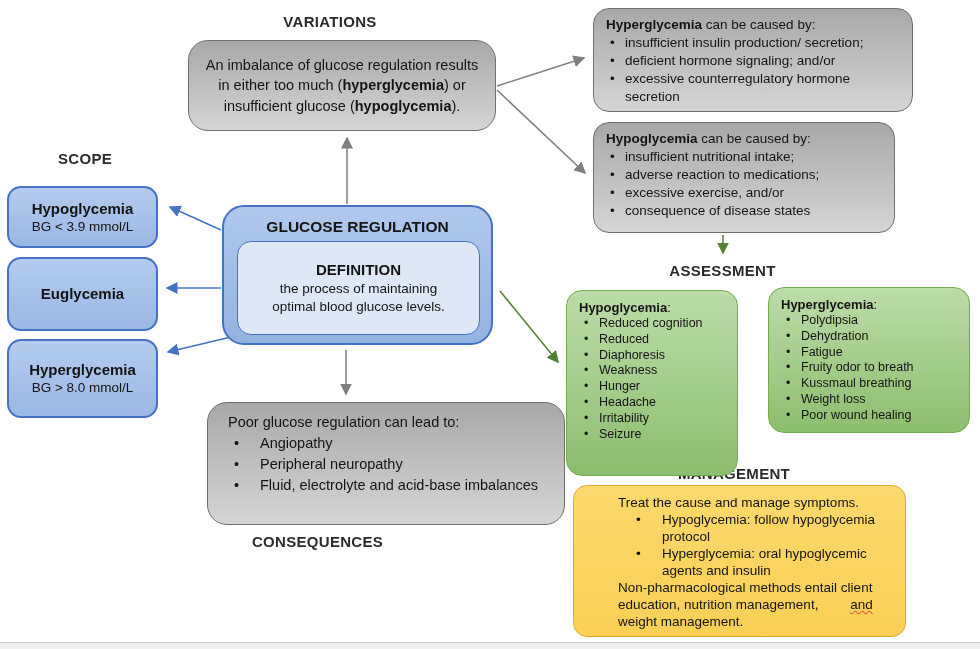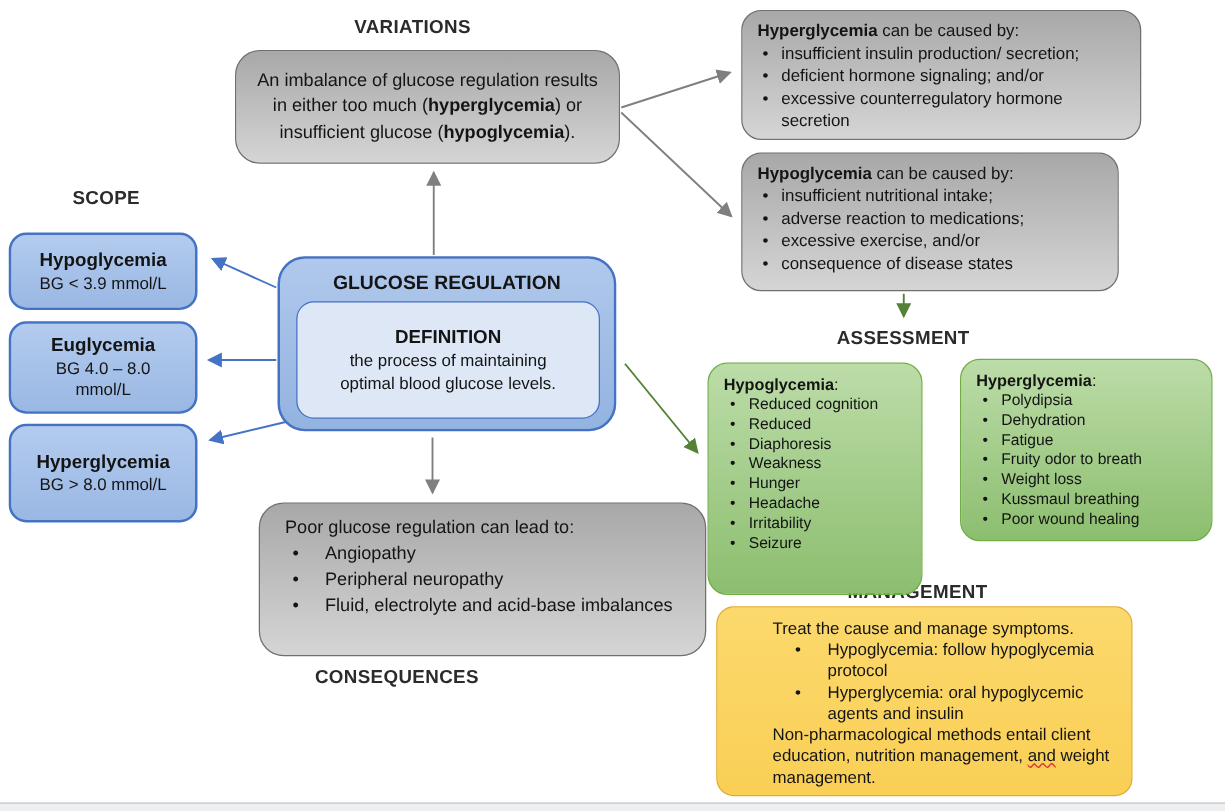--- a/index.html
+++ b/index.html
@@ -66,21 +66,21 @@
   .assess .box-title-line { font-size:13px; line-height:17px; }
   .assess li { padding-left:20px; line-height:15.8px; }
   .assess li::before { left:5px; }
   
   .mgmt-box { padding:8px 12px; font-size:13.5px; }
   .mgmt-box .box-intro, .mgmt-box .box-outro { line-height:17px; }
   .mgmt-box li { padding-left:44px; line-height:17px; }
   .mgmt-box li::before { left:18px; }
   .squiggle {
     text-decoration-line:underline; text-decoration-style:wavy;
-    text-decoration-color:#e0392e; text-decoration-thickness:1px;
+    text-decoration-color:#e0392e; text-decoration-thickness:1px;margin-left:28px;
   }
   .arrow-layer { position:absolute; left:0; top:0; width:980px; height:649px; pointer-events:none; }
   .bottom-bar {
     position:absolute; left:0; top:642px; width:980px; height:7px;
     background:#edeff1; border-top:1px solid #c2c6cb; box-sizing:border-box;
   }
 </style>
 </head>
 <body>
 
@@ -141,21 +141,20 @@
       <li>consequence of disease states</li>
     </ul>
   </div>
 
   <div class="box blue-box" style="left:7px; top:186px; width:151px; height:62px;">
     <div class="bb-title">Hypoglycemia</div>
     <div class="bb-range">BG &lt; 3.9 mmol/L</div>
   </div>
   <div class="box blue-box" style="left:7px; top:257px; width:151px; height:74px;">
     <div class="bb-title">Euglycemia</div>
-    <div class="bb-range" style="padding:0 24px;">BG 4.0 – 8.0 mmol/L</div>
   </div>
   <div class="box blue-box" style="left:7px; top:339px; width:151px; height:79px;">
     <div class="bb-title">Hyperglycemia</div>
     <div class="bb-range">BG &gt; 8.0 mmol/L</div>
   </div>
 
   <div class="box center-box" style="left:222px; top:205px; width:271px; height:140px;">
     <div class="center-title">GLUCOSE REGULATION</div>
     <div class="inner-box">
       <div class="inner-title">DEFINITION</div>
@@ -186,22 +185,22 @@
     </ul>
   </div>
 
   <div class="box green-box assess" style="left:768px; top:287px; width:202px; height:146px;">
     <div class="box-title-line"><span class="bold">Hyperglycemia</span><span>:</span></div>
     <ul>
       <li>Polydipsia</li>
       <li>Dehydration</li>
       <li>Fatigue</li>
       <li>Fruity odor to breath</li>
+      <li>Kussmaul breathing</li>
       <li>Weight loss</li>
-      <li>Kussmaul breathing</li>
       <li>Poor wound healing</li>
     </ul>
   </div>
 
   <div class="box orange-box mgmt-box" style="left:573px; top:485px; width:333px; height:152px;padding-left:44px;">
     <div class="box-intro">Treat the cause and manage symptoms.</div>
     <ul>
       <li>Hypoglycemia:  follow hypoglycemia protocol</li>
       <li>Hyperglycemia: oral hypoglycemic agents and insulin</li>
     </ul>

